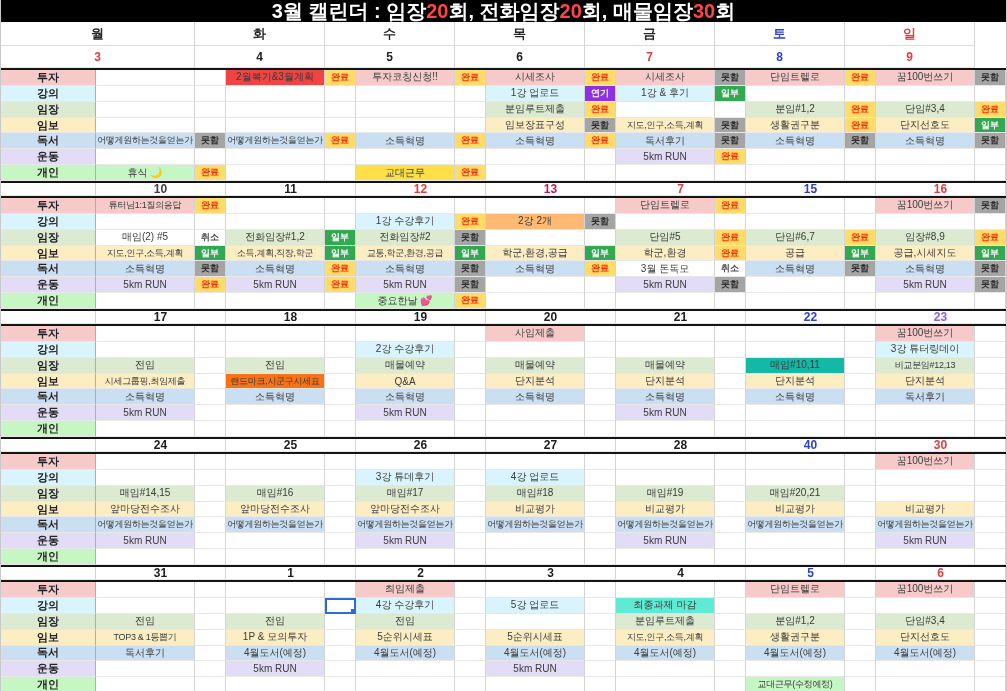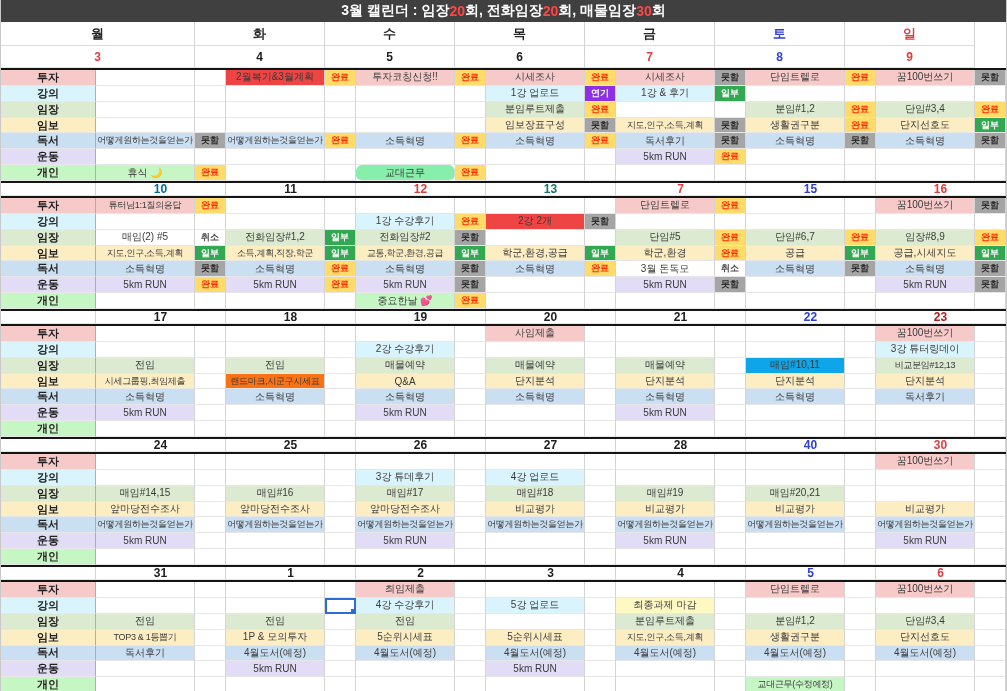--- a/index.html
+++ b/index.html
@@ -1,19 +1,19 @@
 <!DOCTYPE html>
 <html><head>
 <meta charset="utf-8">
 <style>
   html,body{margin:0;padding:0;background:#fff;}
   body{width:1007px;height:691px;overflow:hidden;font-family:"Liberation Sans",sans-serif;}
   .screen{width:1007px;height:691px;border-left:1px solid #c9c9c9;border-right:1px solid #c9c9c9;box-sizing:border-box;}
-  .title-bar{height:22px;background:#404040;color:#ffffff;display:flex;align-items:center;justify-content:center;
-             font-weight:bold;font-size:14px;box-sizing:border-box;}
+  .title-bar{height:22px;background:#000000;color:#ffffff;display:flex;align-items:center;justify-content:center;
+             font-weight:bold;font-size:20px;box-sizing:border-box;}
   .tred{color:#ff4545;}
   .gridcols{display:grid;grid-template-columns:95px repeat(7, minmax(0,1fr) 31px);}
   .header-grid{grid-template-rows:24px 22px;border-bottom:2px solid #141414;box-sizing:border-box;}
   .cell{box-sizing:border-box;border-right:1px solid #d4d4d4;border-bottom:1px solid #e7e7e7;
         display:flex;align-items:center;justify-content:center;overflow:hidden;white-space:nowrap;
         font-size:10px;color:#3a3a3a;background:#fff;}
   .month-cell{grid-row:1/3;grid-column:1;color:#e03030;font-weight:bold;font-size:11px;border-right:1px solid #aeaeae;}
   .dayname{grid-row:1;grid-column:span 2;font-weight:bold;font-size:13px;border-bottom:1px solid #dcdcdc;}
   .datecell{grid-row:2;grid-column:span 2;font-weight:bold;font-size:12px;}
   .date-row{height:17px;border-top:2px solid #141414;border-bottom:2px solid #141414;box-sizing:border-box;}
@@ -158,37 +158,37 @@
         <div class="cell status"></div>
         <div class="cell task"></div>
         <div class="cell status"></div>
       </div>
       <div class="gridcols cat-row">
         <div class="cell label" style="background: rgb(198, 246, 196);">개인</div>
         <div class="cell task" style="background: rgb(198, 246, 196);">휴식 🌙</div>
         <div class="cell status" style="background: rgb(255, 219, 105); color: rgb(255, 38, 0);">완료</div>
         <div class="cell task"></div>
         <div class="cell status"></div>
-        <div class="cell task" style="background: #86efac; border-radius: 6px;">교대근무</div>
+        <div class="cell task" style="background: #fde047;">교대근무</div>
         <div class="cell status" style="background: rgb(255, 219, 105); color: rgb(255, 38, 0);">완료</div>
         <div class="cell task"></div>
         <div class="cell status"></div>
         <div class="cell task"></div>
         <div class="cell status"></div>
         <div class="cell task"></div>
         <div class="cell status"></div>
         <div class="cell task"></div>
         <div class="cell status"></div>
       </div>
       <div class="gridcols date-row">
         <div class="cell"></div>
-        <div class="cell datecell" style="color: #0369a1;">10</div>
+        <div class="cell datecell" style="color: #404040;">10</div>
         <div class="cell datecell" style="color: rgb(28, 28, 28);">11</div>
         <div class="cell datecell" style="color: rgb(226, 59, 59);">12</div>
-        <div class="cell datecell" style="color: #0f766e;">13</div>
+        <div class="cell datecell" style="color: #be185d;">13</div>
         <div class="cell datecell" style="color: rgb(226, 59, 59);">7</div>
         <div class="cell datecell" style="color: rgb(44, 62, 216);">15</div>
         <div class="cell datecell" style="color: rgb(226, 59, 59);">16</div>
       </div>
       <div class="gridcols cat-row">
         <div class="cell label" style="background: rgb(247, 202, 202);">투자</div>
         <div class="cell task long" style="background: rgb(247, 202, 202);">튜터님1:1질의응답</div>
         <div class="cell status" style="background: rgb(255, 219, 105); color: rgb(255, 38, 0);">완료</div>
         <div class="cell task"></div>
         <div class="cell status"></div>
@@ -204,21 +204,21 @@
         <div class="cell status" style="background: rgb(165, 165, 165); color: rgb(45, 45, 45);">못함</div>
       </div>
       <div class="gridcols cat-row">
         <div class="cell label" style="background: rgb(217, 244, 252);">강의</div>
         <div class="cell task"></div>
         <div class="cell status"></div>
         <div class="cell task"></div>
         <div class="cell status"></div>
         <div class="cell task" style="background: rgb(217, 244, 252);">1강 수강후기</div>
         <div class="cell status" style="background: rgb(255, 219, 105); color: rgb(255, 38, 0);">완료</div>
-        <div class="cell task" style="background: #ef4444;">2강 2개</div>
+        <div class="cell task" style="background: #fdba74;">2강 2개</div>
         <div class="cell status" style="background: rgb(165, 165, 165); color: rgb(45, 45, 45);">못함</div>
         <div class="cell task"></div>
         <div class="cell status"></div>
         <div class="cell task"></div>
         <div class="cell status"></div>
         <div class="cell task"></div>
         <div class="cell status"></div>
       </div>
       <div class="gridcols cat-row">
         <div class="cell label" style="background: rgb(219, 234, 209);">임장</div>
@@ -306,21 +306,21 @@
         <div class="cell status"></div>
       </div>
       <div class="gridcols date-row">
         <div class="cell"></div>
         <div class="cell datecell" style="color: rgb(28, 28, 28);">17</div>
         <div class="cell datecell" style="color: rgb(28, 28, 28);">18</div>
         <div class="cell datecell" style="color: rgb(28, 28, 28);">19</div>
         <div class="cell datecell" style="color: rgb(28, 28, 28);">20</div>
         <div class="cell datecell" style="color: rgb(28, 28, 28);">21</div>
         <div class="cell datecell" style="color: rgb(44, 62, 216);">22</div>
-        <div class="cell datecell" style="color: #b91c1c;">23</div>
+        <div class="cell datecell" style="color: #8b5cf6;">23</div>
       </div>
       <div class="gridcols cat-row">
         <div class="cell label" style="background: rgb(247, 202, 202);">투자</div>
         <div class="cell task"></div>
         <div class="cell status"></div>
         <div class="cell task"></div>
         <div class="cell status"></div>
         <div class="cell task"></div>
         <div class="cell status"></div>
         <div class="cell task" style="background: rgb(247, 202, 202);">사임제출</div>
@@ -354,21 +354,21 @@
         <div class="cell task" style="background: rgb(219, 234, 209);">전임</div>
         <div class="cell status"></div>
         <div class="cell task" style="background: rgb(219, 234, 209);">전임</div>
         <div class="cell status"></div>
         <div class="cell task" style="background: rgb(219, 234, 209);">매물예약</div>
         <div class="cell status"></div>
         <div class="cell task" style="background: rgb(219, 234, 209);">매물예약</div>
         <div class="cell status"></div>
         <div class="cell task" style="background: rgb(219, 234, 209);">매물예약</div>
         <div class="cell status"></div>
-        <div class="cell task" style="background: #0ea5e9;">매임#10,11</div>
+        <div class="cell task" style="background: #14b8a6;">매임#10,11</div>
         <div class="cell status"></div>
         <div class="cell task long" style="background: rgb(219, 234, 209);">비교분임#12,13</div>
         <div class="cell status"></div>
       </div>
       <div class="gridcols cat-row">
         <div class="cell label" style="background: rgb(253, 237, 195);">임보</div>
         <div class="cell task long" style="background: rgb(253, 237, 195);">시세그룹핑,최임제출</div>
         <div class="cell status"></div>
         <div class="cell task long" style="background: #f97316;">랜드마크,시군구시세표</div>
         <div class="cell status"></div>
@@ -595,21 +595,21 @@
         <div class="cell task"></div>
         <div class="cell status"></div>
         <div class="cell task"></div>
         <div class="cell status sel">
           <div class="handle"></div>
         </div>
         <div class="cell task" style="background: rgb(217, 244, 252);">4강 수강후기</div>
         <div class="cell status"></div>
         <div class="cell task" style="background: rgb(217, 244, 252);">5강 업로드</div>
         <div class="cell status"></div>
-        <div class="cell task" style="background: #fef9c3;">최종과제 마감</div>
+        <div class="cell task" style="background: #5eead4;">최종과제 마감</div>
         <div class="cell status"></div>
         <div class="cell task"></div>
         <div class="cell status"></div>
         <div class="cell task"></div>
         <div class="cell status"></div>
       </div>
       <div class="gridcols cat-row">
         <div class="cell label" style="background: rgb(219, 234, 209);">임장</div>
         <div class="cell task" style="background: rgb(219, 234, 209);">전임</div>
         <div class="cell status"></div>

